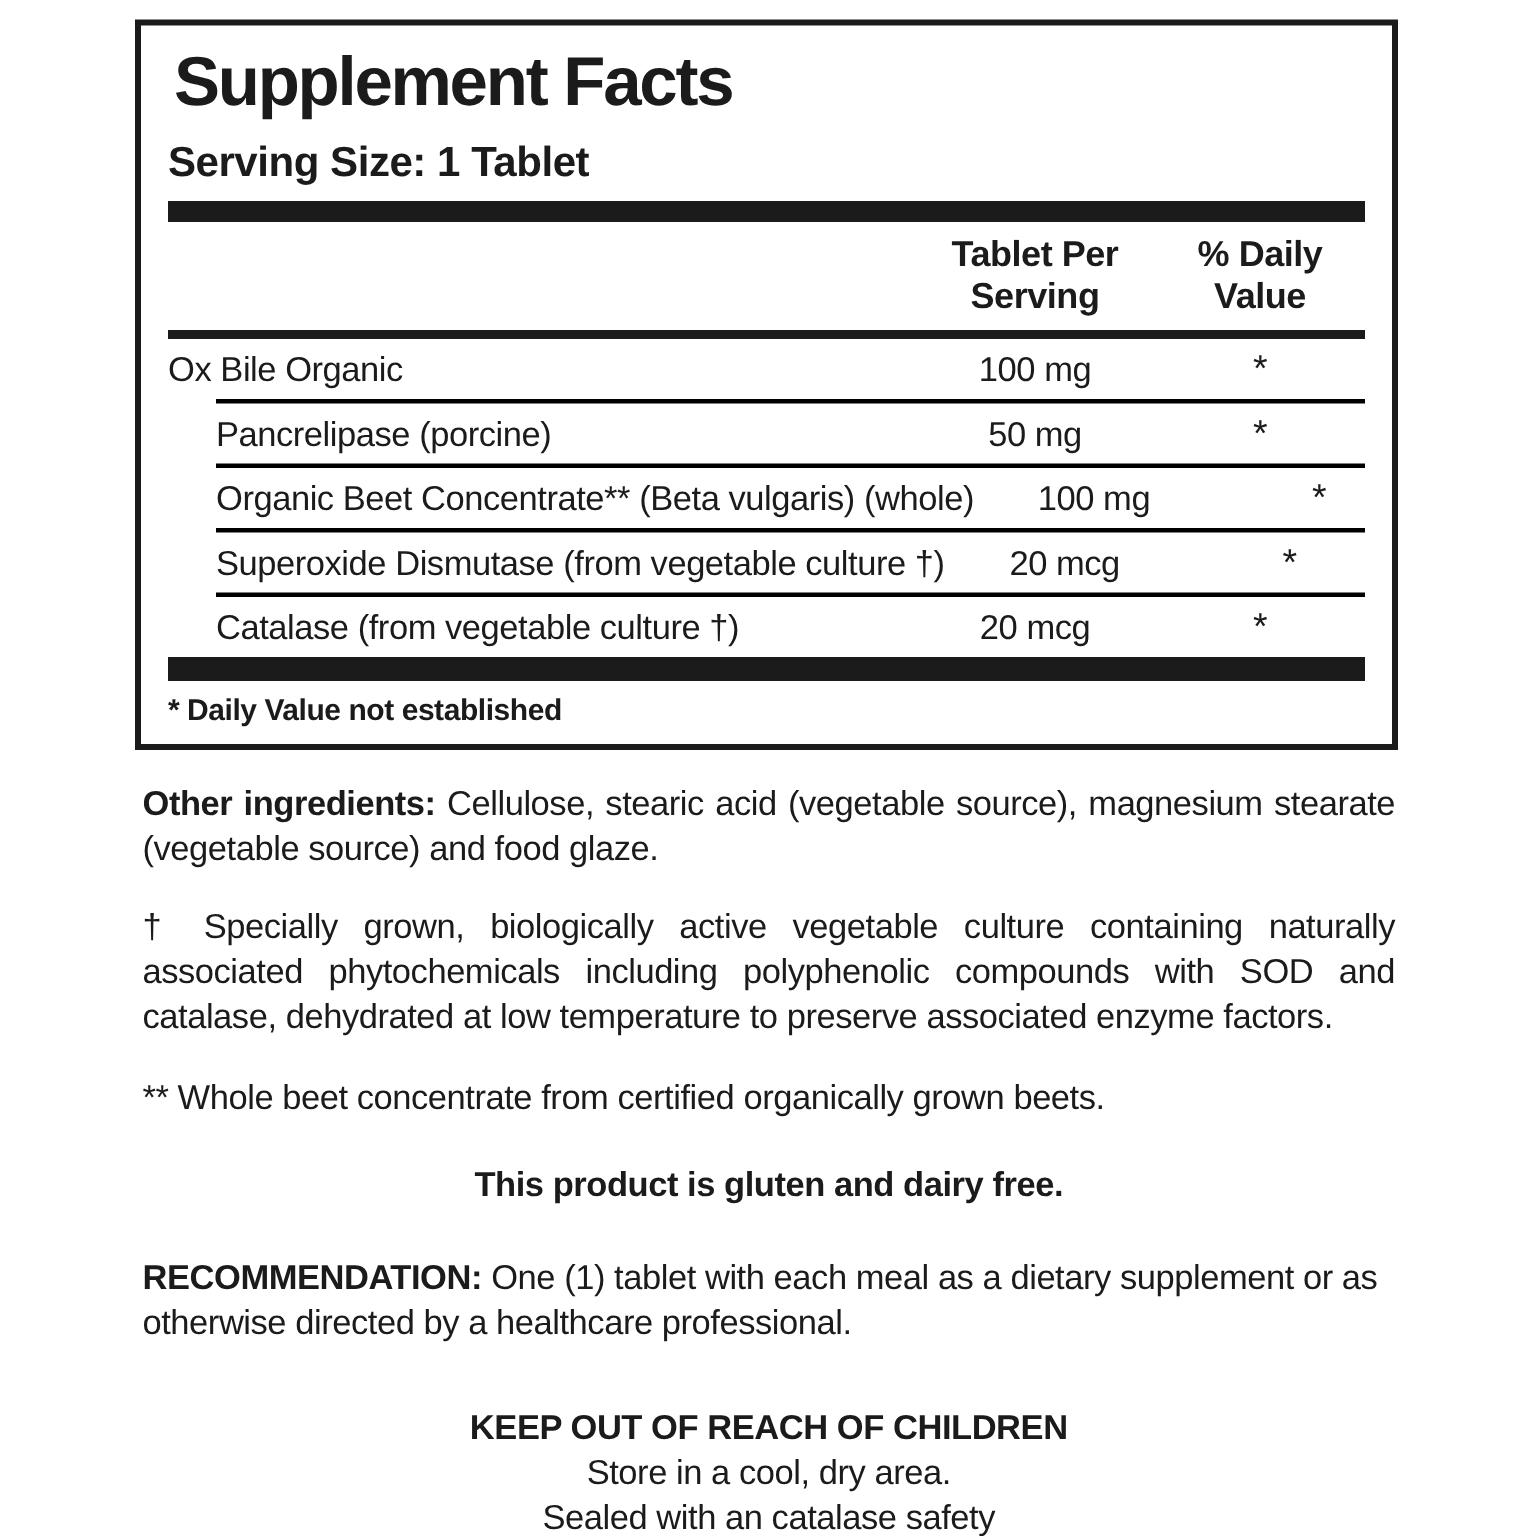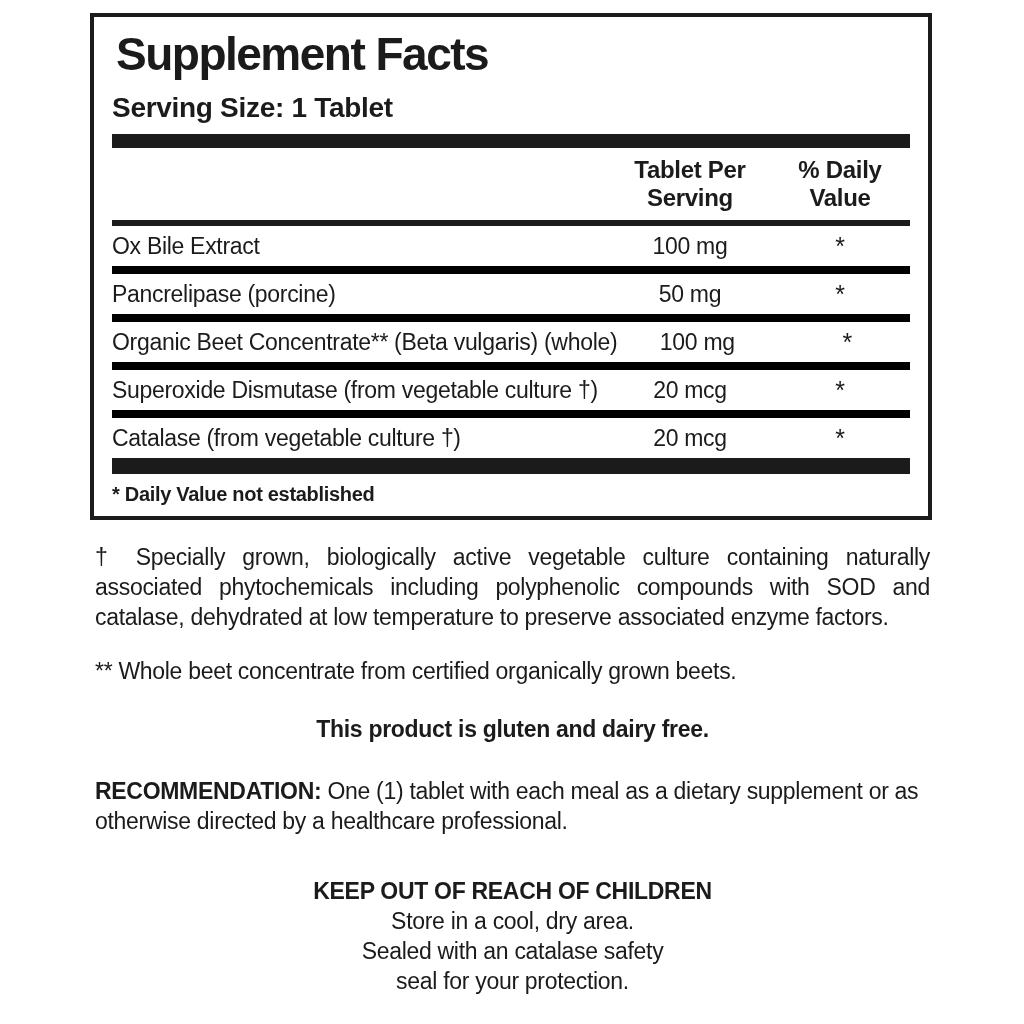--- a/index.html
+++ b/index.html
@@ -69,21 +69,22 @@
   .rows {
     border-top: 6px solid #1b1b1b;
   }
   .row {
     display: flex;
     align-items: center;
     height: 40px;
     font-size: 23px;
   }
   .row + .row {
-    border-top: 8px solid #000000;
+    border-top: 3px solid #000000;
+    margin-left: 32px;
   }
   .row .col-name {
     white-space: nowrap;
     overflow: visible;
   }
   .row .col-dv {
     font-size: 25px;
   }
   .sf-footnote {
     font-size: 20px;
@@ -120,21 +121,21 @@
     <div class="bar bar-top"></div>
 
     <div class="hdr-row">
       <div class="col-name"></div>
       <div class="col-amt hdr">Tablet Per Serving</div>
       <div class="col-dv hdr">% Daily Value</div>
     </div>
 
     <div class="rows">
       <div class="row">
-        <div class="col-name">Ox Bile Extract</div>
+        <div class="col-name">Ox Bile Organic</div>
         <div class="col-amt">100 mg</div>
         <div class="col-dv">*</div>
       </div>
       <div class="row">
         <div class="col-name">Pancrelipase (porcine)</div>
         <div class="col-amt">50 mg</div>
         <div class="col-dv">*</div>
       </div>
       <div class="row">
         <div class="col-name">Organic Beet Concentrate** (Beta vulgaris) (whole)</div>
@@ -150,20 +151,24 @@
         <div class="col-name">Catalase (from vegetable culture †)</div>
         <div class="col-amt">20 mcg</div>
         <div class="col-dv">*</div>
       </div>
     </div>
 
     <div class="bar bar-bottom"></div>
     <div class="sf-footnote">* Daily Value not established</div>
   </div>
 
+  <p class="para justify p-other">
+    <span class="b">Other ingredients:</span>
+    <span>Cellulose, stearic acid (vegetable source), magnesium stearate (vegetable source) and food glaze.</span>
+  </p>
 
   <p class="para justify p-dagger">† Specially grown, biologically active vegetable culture containing naturally associated phytochemicals including polyphenolic compounds with SOD and catalase, dehydrated at low temperature to preserve associated enzyme factors.</p>
 
   <p class="para p-beets">** Whole beet concentrate from certified organically grown beets.</p>
 
   <p class="para center b p-gluten">This product is gluten and dairy free.</p>
 
   <p class="para p-rec">
     <span class="b">RECOMMENDATION:</span>
     <span>One (1) tablet with each meal as a dietary supplement or as otherwise directed by a healthcare professional.</span>

